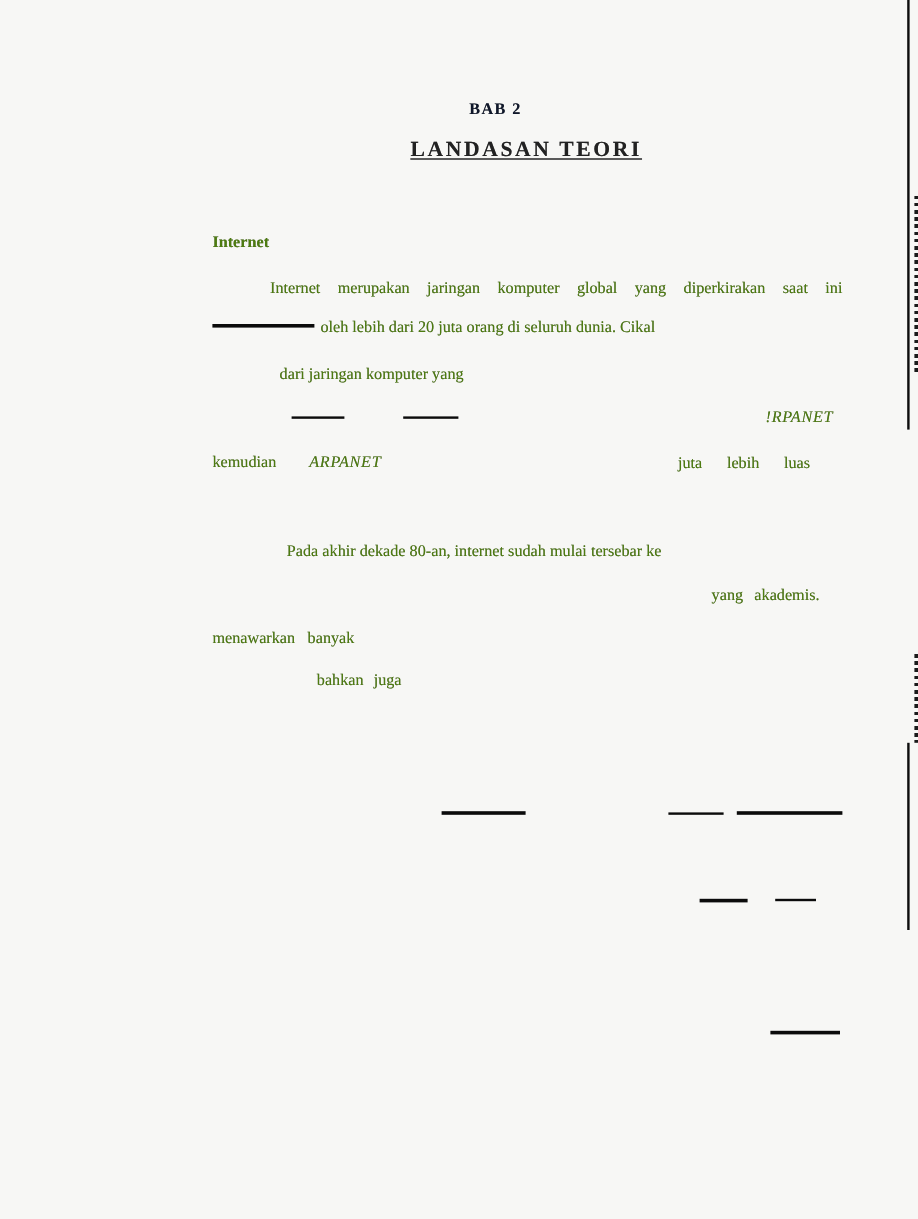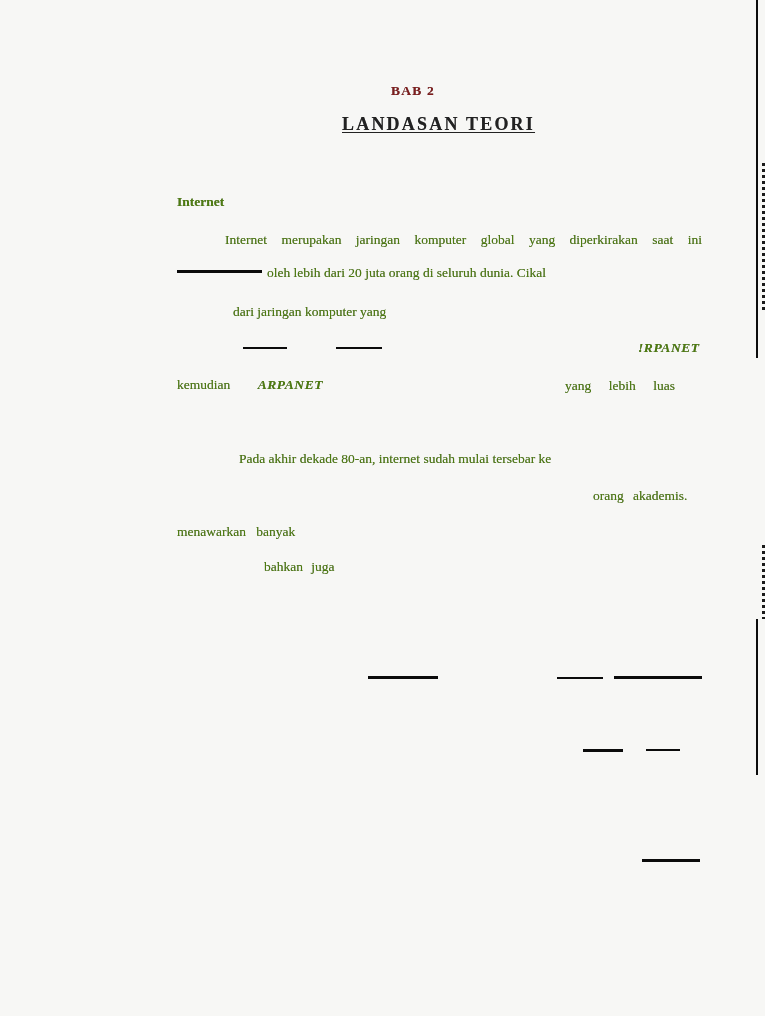--- a/index.html
+++ b/index.html
@@ -20,31 +20,31 @@
     font-size: 13.5px;
     line-height: 17px;
     color: #4d7c0f;
     text-shadow: 0 0 0.5px rgba(40,40,40,0.55);
     white-space: nowrap;
   }
   .just { white-space: normal; text-align: justify; text-align-last: justify; }
   .chapter {
     font-weight: bold;
     letter-spacing: 1.2px;
-    color: #7f1d1d;
+    color: #0f172a;
   }
   .title {
     font-weight: bold;
     font-size: 18px;
     letter-spacing: 2.2px;
     text-decoration: underline;
     text-underline-offset: 2px;
     color: #222;
   }
-  .ital { font-style: italic; font-weight: bold; letter-spacing: 0.6px; }
+  .ital { font-style: italic; font-weight: normal; letter-spacing: 0.6px; }
   .rule {
     position: absolute;
     background: #0b0b0b;
   }
   .dashes {
     position: absolute;
     width: 3px;
     background: repeating-linear-gradient(to bottom, #1a1a1a 0 3px, rgba(0,0,0,0) 3px 6px);
   }
   .vline { position: absolute; width: 2px; background: #0d0d0d; }
@@ -67,24 +67,24 @@
   <div class="txt" style="left:233px; top:303px;">dari jaringan komputer yang</div>
 
   <div class="rule" style="left:243px; top:347px; width:44px; height:2px;"></div>
   <div class="rule" style="left:336px; top:347px; width:46px; height:2px;"></div>
   <div class="txt ital" style="left:638px; top:339px;">!RPANET</div>
 
   <div class="txt" style="left:177px; top:376px;">
     <span>kemudian</span>
     <span class="ital" style="margin-left:24px;">ARPANET</span>
   </div>
-  <div class="txt just" style="left:565px; top:377px; width:110px;">yang lebih luas</div>
+  <div class="txt just" style="left:565px; top:377px; width:110px;">juta lebih luas</div>
 
   <div class="txt" style="left:191px; top:450px;margin-left:48px;">Pada akhir dekade 80-an, internet sudah mulai tersebar ke</div>
-  <div class="txt" style="left:593px; top:487px; word-spacing:6px;">orang akademis.</div>
+  <div class="txt" style="left:593px; top:487px; word-spacing:6px;">yang akademis.</div>
   <div class="txt" style="left:177px; top:523px; word-spacing:7px;">menawarkan banyak</div>
   <div class="txt" style="left:264px; top:558px; word-spacing:5px;font-family:Liberation Serif, serif;">bahkan juga</div>
 
 
   <div class="rule" style="left:368px; top:676px; width:70px; height:3px;"></div>
   <div class="rule" style="left:557px; top:677px; width:46px; height:2px;"></div>
   <div class="rule" style="left:614px; top:676px; width:88px; height:3px;"></div>
 
   <div class="rule" style="left:583px; top:749px; width:40px; height:3px;"></div>
   <div class="rule" style="left:646px; top:749px; width:34px; height:2px;"></div>

